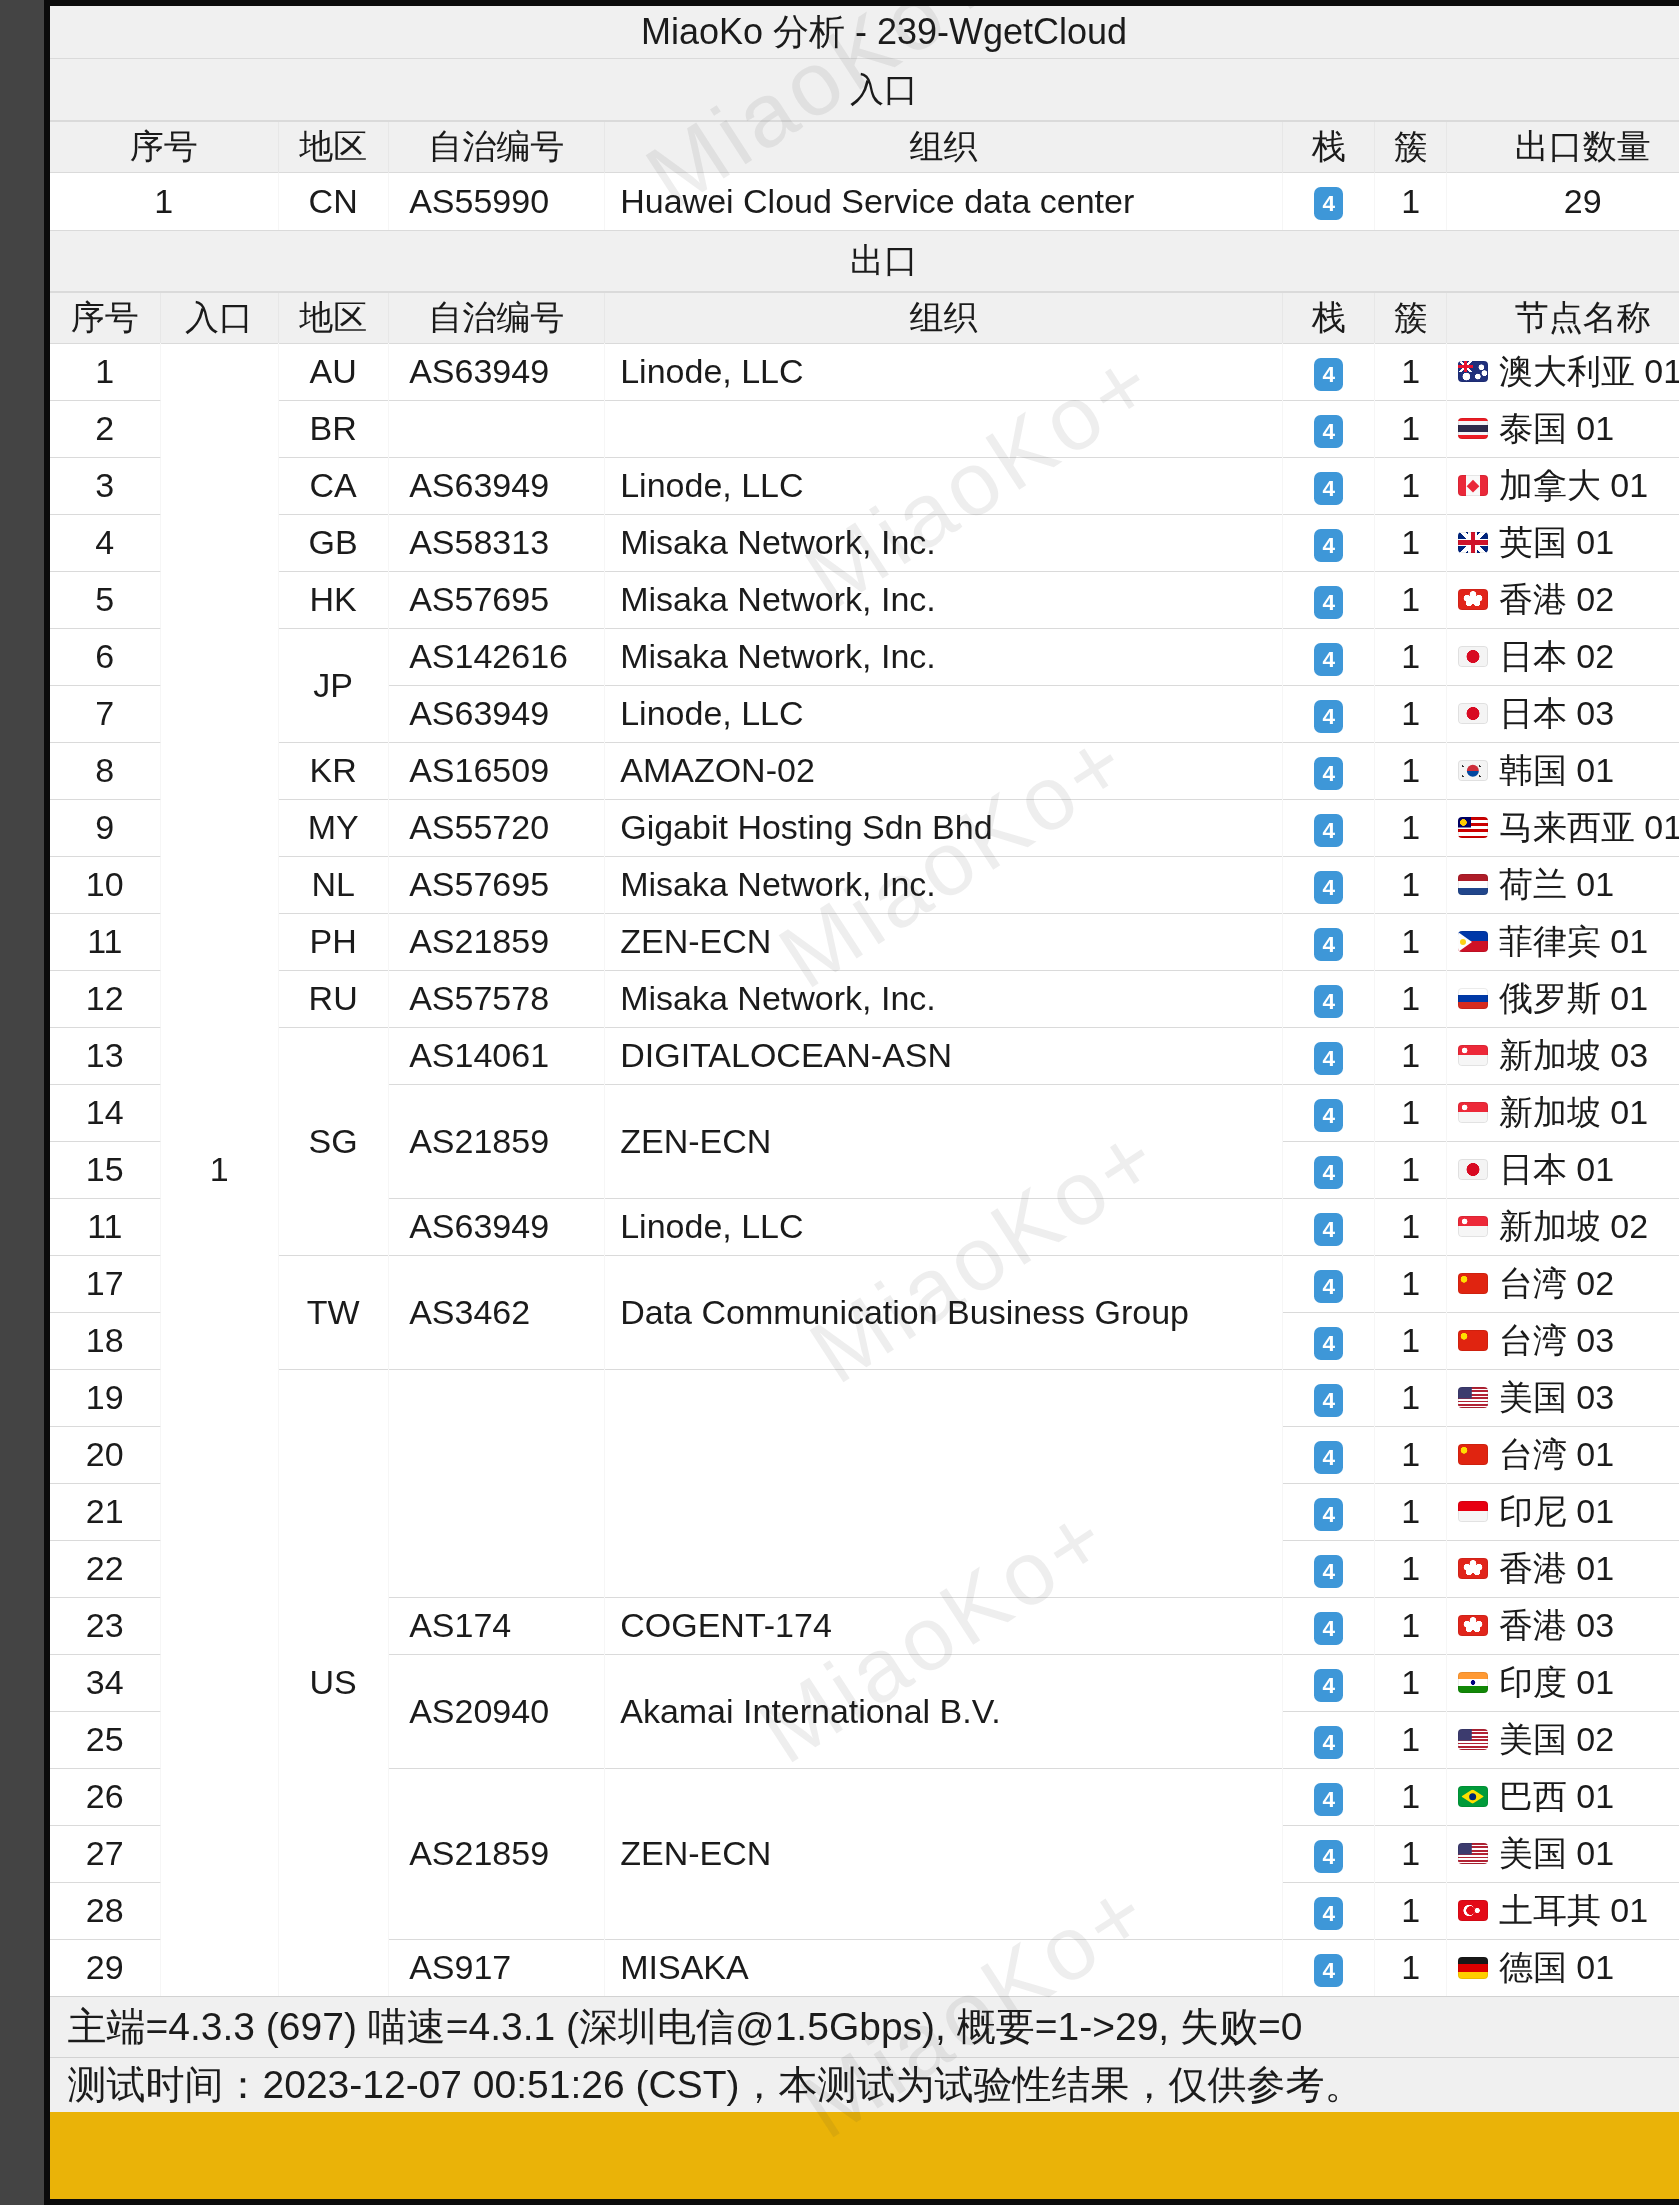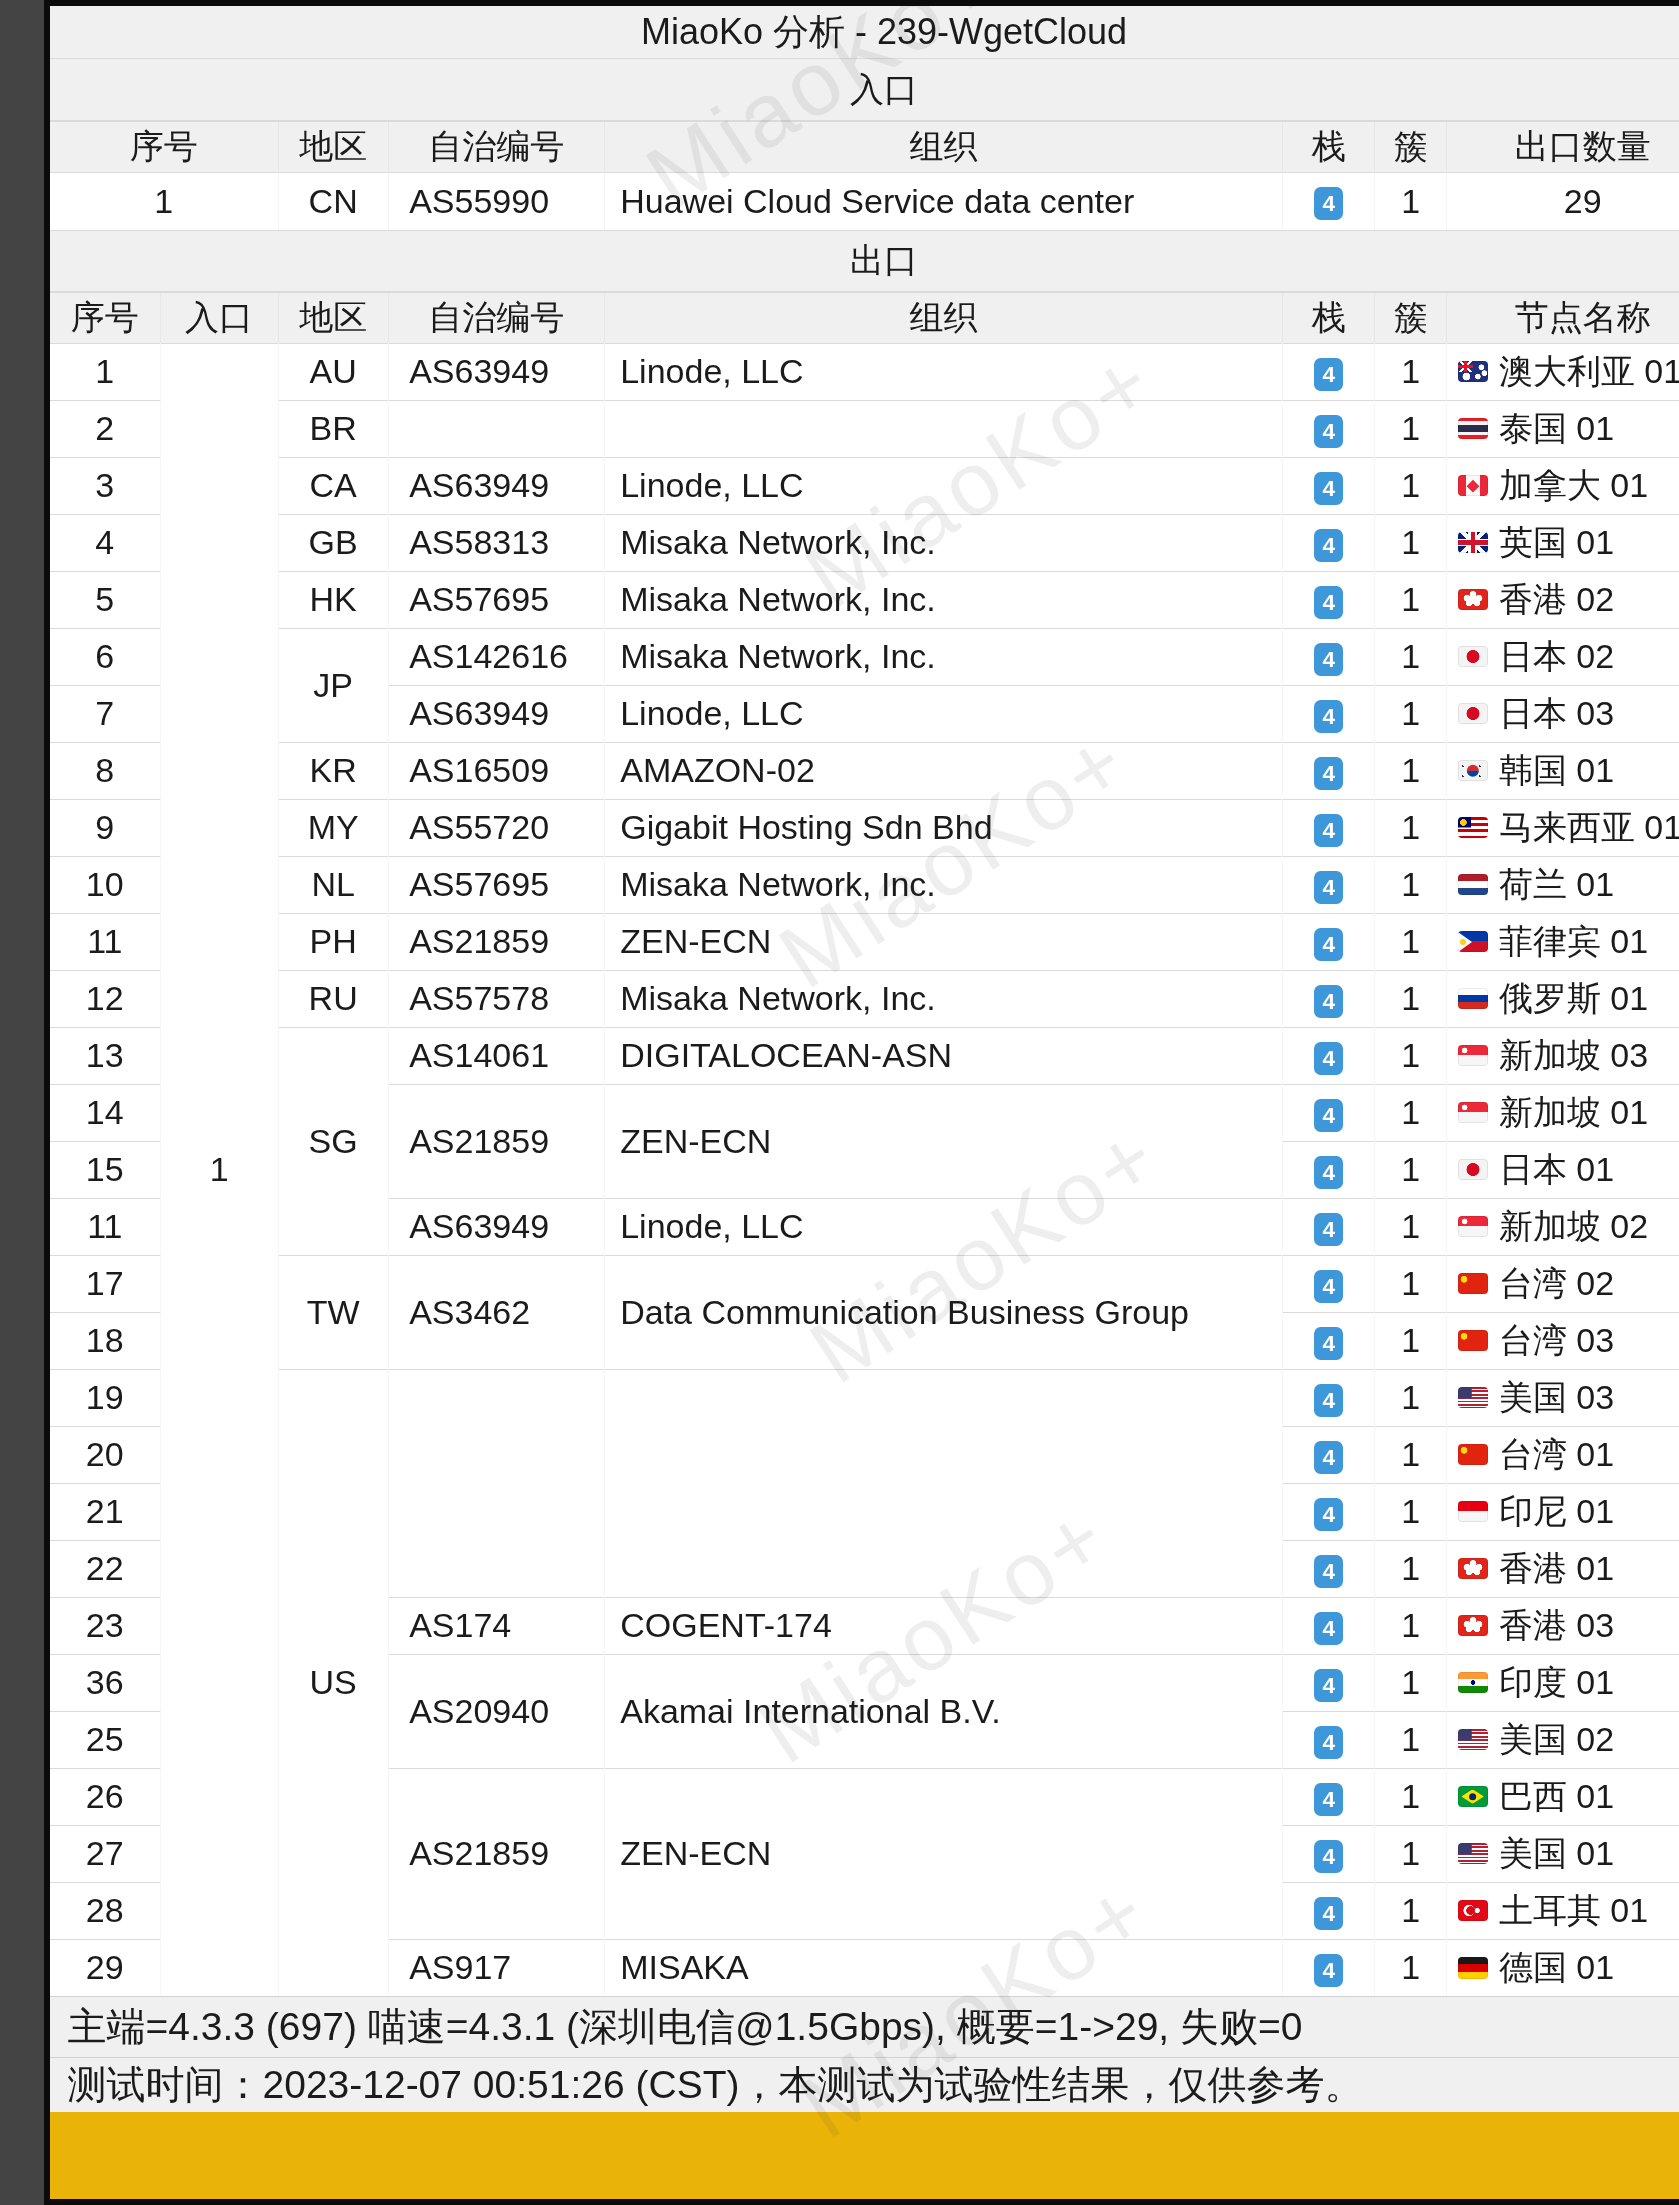--- a/index.html
+++ b/index.html
@@ -407,21 +407,21 @@
         </tr>
         <tr>
           <td class="c">23</td>
           <td class="l asn">AS174</td>
           <td class="l">COGENT-174</td>
           <td class="c"><span class="badge">4</span></td>
           <td class="c">1</td>
           <td class="node l"><span class="flag flag-hk"></span><span class="nname">香港 03</span></td>
         </tr>
         <tr>
-          <td class="c">36</td>
+          <td class="c">34</td>
           <td class="l asn" rowspan="2">AS20940</td>
           <td class="l" rowspan="2">Akamai International B.V.</td>
           <td class="c"><span class="badge">4</span></td>
           <td class="c">1</td>
           <td class="node l"><span class="flag flag-in"></span><span class="nname">印度 01</span></td>
         </tr>
         <tr>
           <td class="c">25</td>
           <td class="c"><span class="badge">4</span></td>
           <td class="c">1</td>

